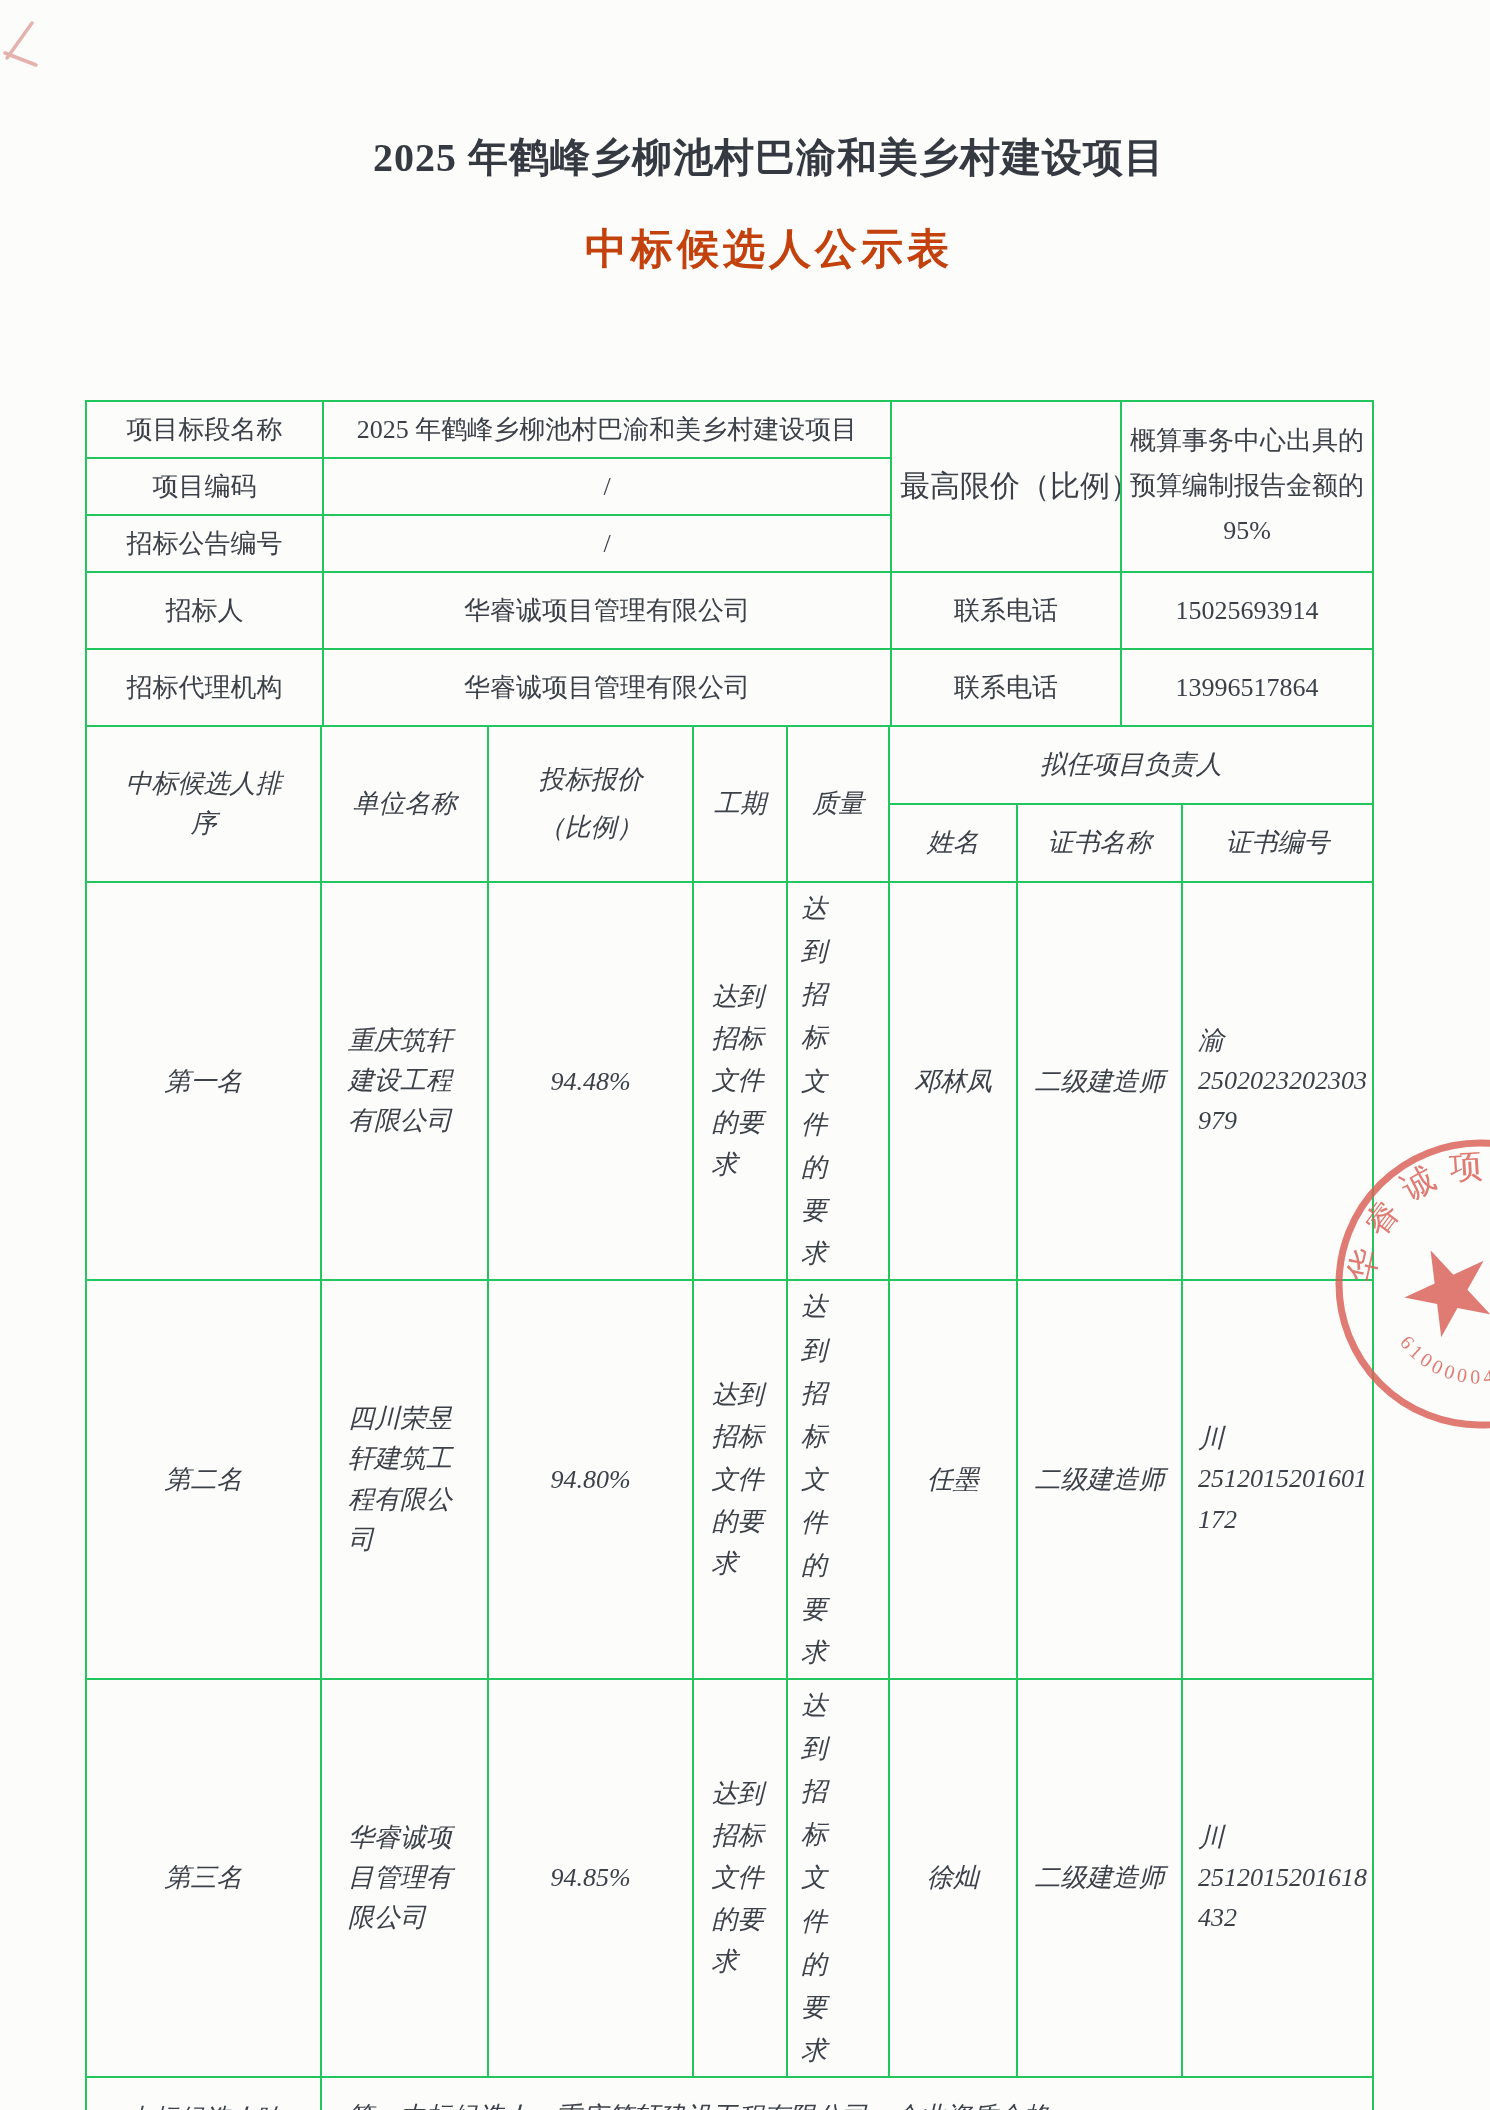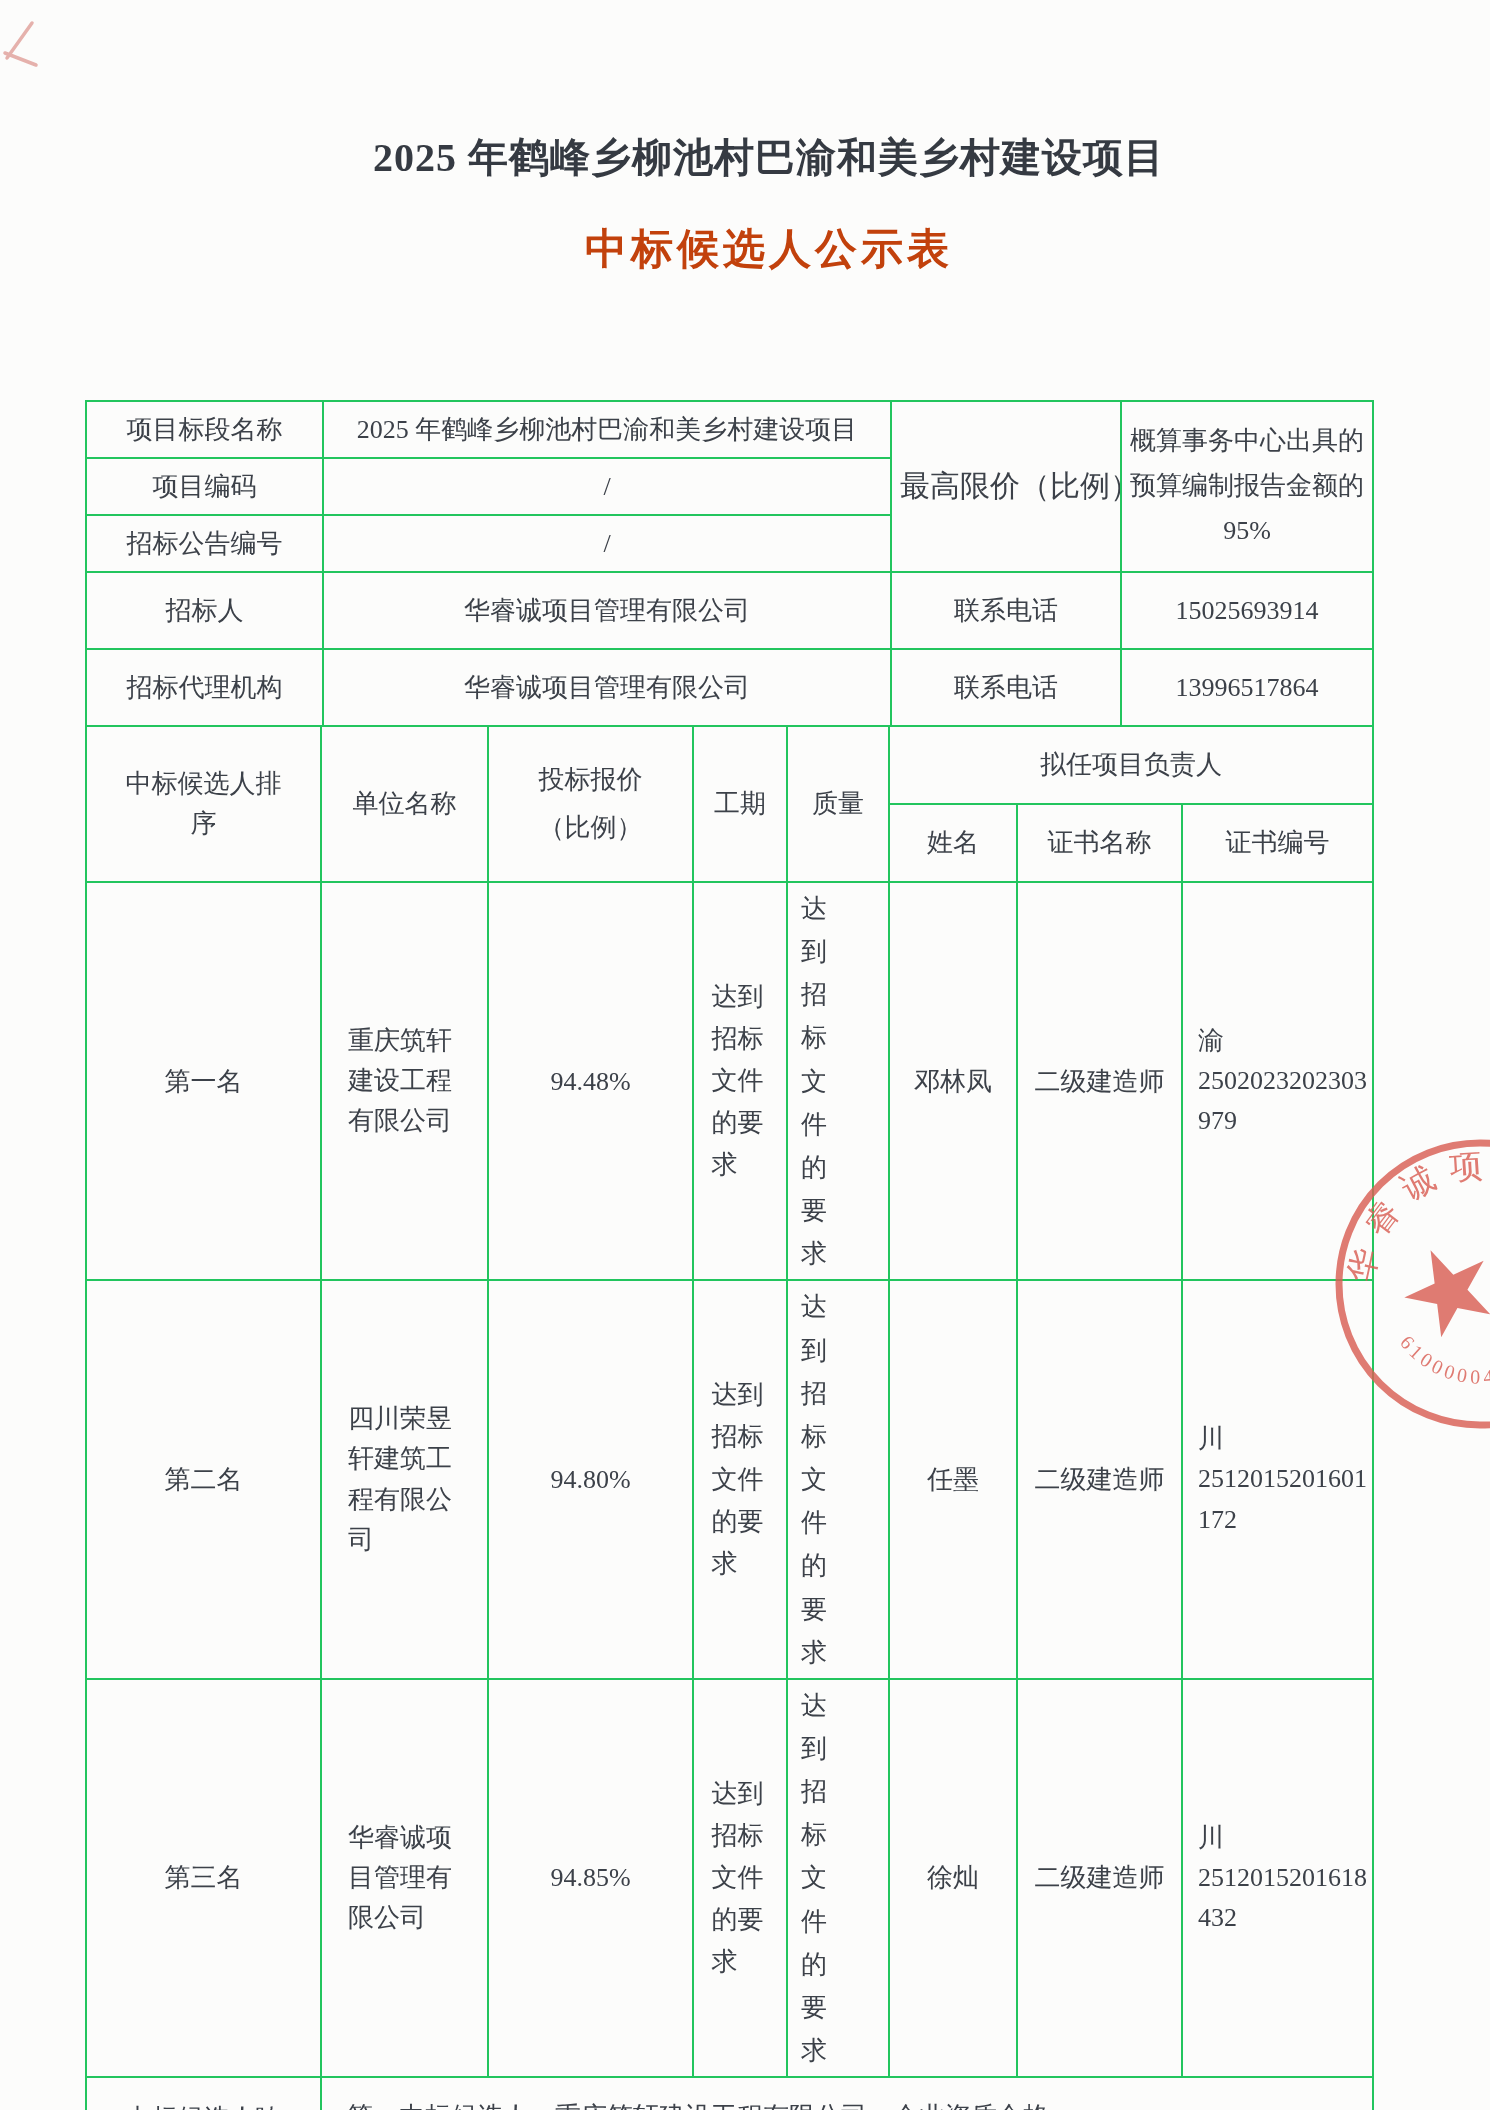--- a/index.html
+++ b/index.html
@@ -20,21 +20,21 @@
   }
   .title1{position:absolute;top:130px;left:0;width:100%;text-align:center;
     font-size:40px;font-weight:700;letter-spacing:1px;color:#353a42;}
   .title2{position:absolute;top:221px;left:0;width:100%;text-align:center;
     font-size:42px;font-weight:700;letter-spacing:4px;color:#c2410c;}
   .period{position:absolute;top:317px;left:0;width:100%;text-align:center;
     font-size:36px;font-weight:700;letter-spacing:1px;color:#353a42;}
 
   .tablewrap{position:absolute;left:85px;top:400px;width:1287px;}
   table{border-collapse:collapse;table-layout:fixed;width:1287px;}
-  table+table{margin-top:-2px;}
+  table+table{margin-top:-2px;font-style:italic;}
   td{
     border:2px solid #22c55e;
     text-align:center;vertical-align:middle;
     font-size:26px;line-height:1.35;
     padding:4px 8px;
     overflow:hidden;
     color:#3c4149;
   }
   .w6{display:inline-block;max-width:166px;line-height:1.55;}
   .w4{display:inline-block;max-width:118px;line-height:1.85;}

